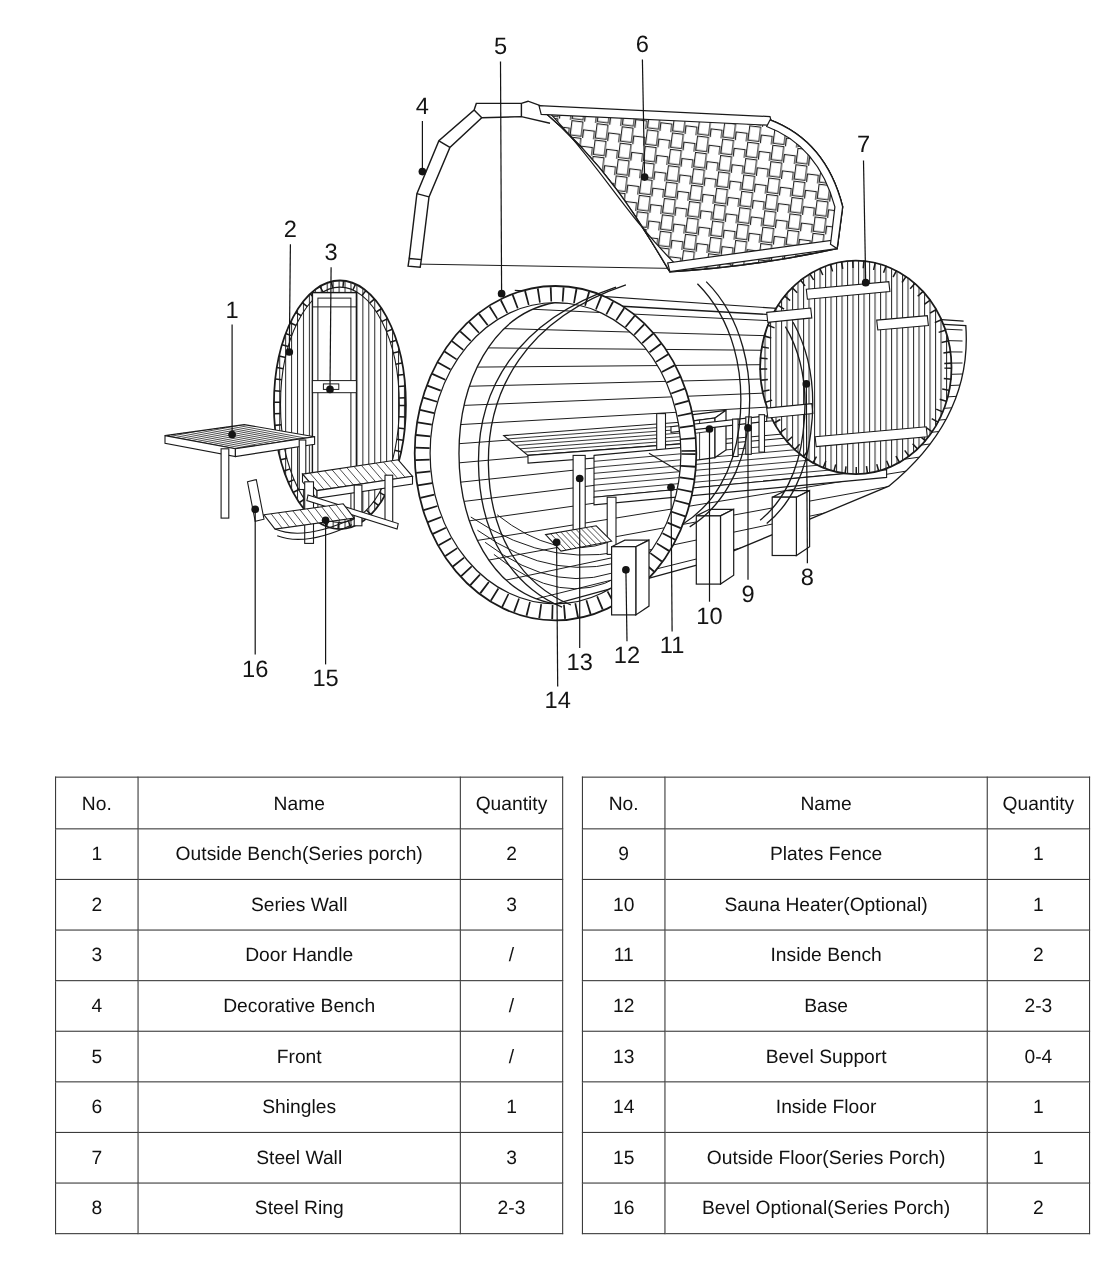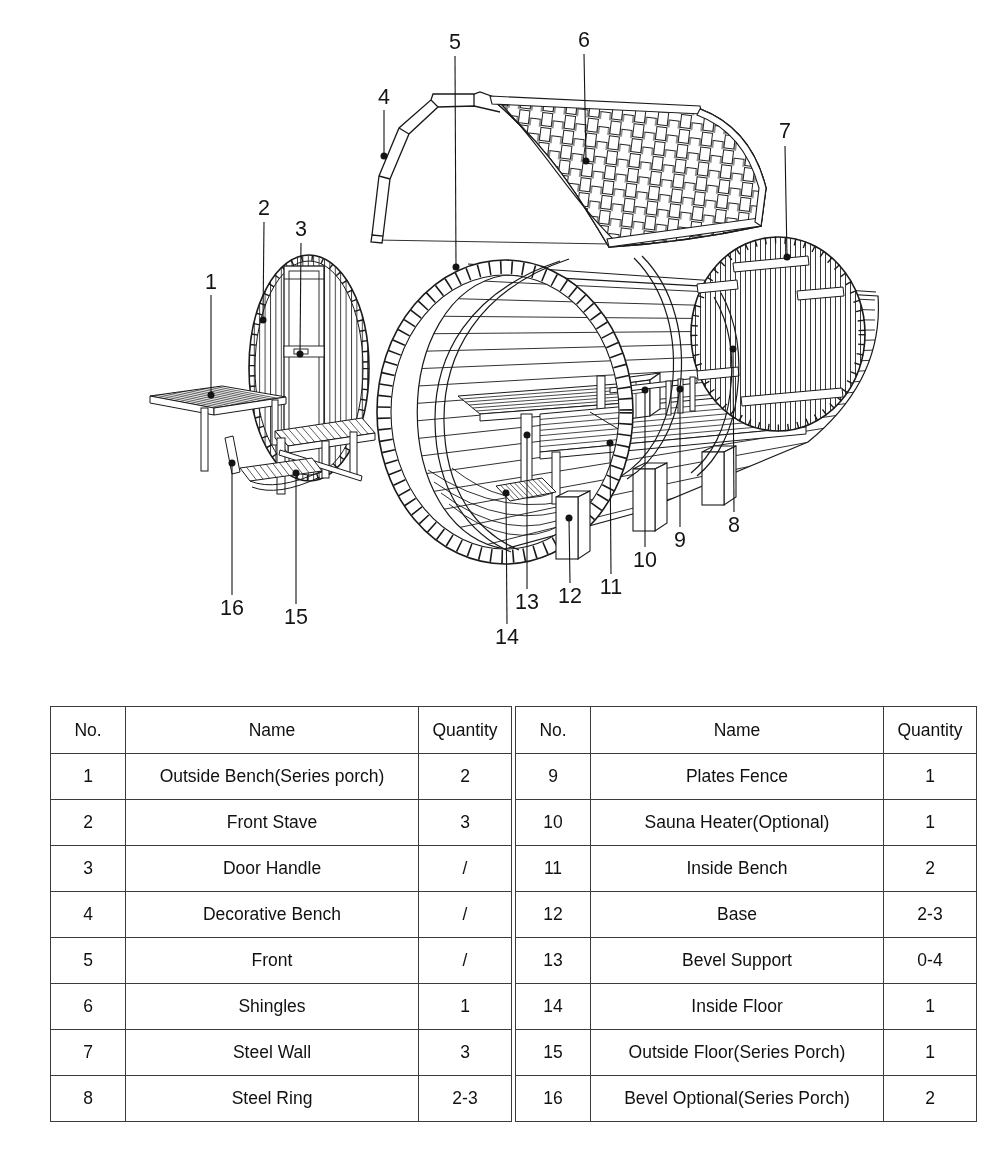--- a/index.html
+++ b/index.html
@@ -1,20 +1,20 @@
 <!DOCTYPE html>
 <html><head>
 <meta charset="utf-8">
 <style>
   html,body{margin:0;padding:0;background:#ffffff;}
   body{width:1001px;height:1157px;font-family:"Liberation Sans",sans-serif;color:#141414;position:relative;}
   .diagram-wrap{width:1001px;height:690px;position:relative;}
   svg{display:block;}
   .part-num{font-family:"Liberation Sans",sans-serif;font-size:21.5px;fill:#141414;}
-  .tables{display:flex;gap:3px;margin:16px 0 0 50px;align-items:center;}
+  .tables{display:flex;gap:17px;margin:16px 0 0 50px;align-items:center;}
   table{border-collapse:collapse;table-layout:fixed;background:#fff;}
   th,td{border:1px solid #3b3b3b;text-align:center;vertical-align:middle;
         font-size:17.5px;font-weight:400;color:#111;height:45px;padding:0 4px;
         font-family:"Liberation Sans",sans-serif;white-space:nowrap;overflow:hidden;}
   th{height:46px;}
   .c-no{width:66px;}
   .c-name{width:284px;}
   .c-qty{width:84px;}
 </style>
 </head>
@@ -333,21 +333,21 @@
       </tr>
     </thead>
     <tbody>
       <tr>
           <td>1</td>
           <td>Outside Bench(Series porch)</td>
           <td>2</td>
         </tr>
       <tr>
           <td>2</td>
-          <td>Front Stave</td>
+          <td>Series Wall</td>
           <td>3</td>
         </tr>
       <tr>
           <td>3</td>
           <td>Door Handle</td>
           <td>/</td>
         </tr>
       <tr>
           <td>4</td>
           <td>Decorative Bench</td>

